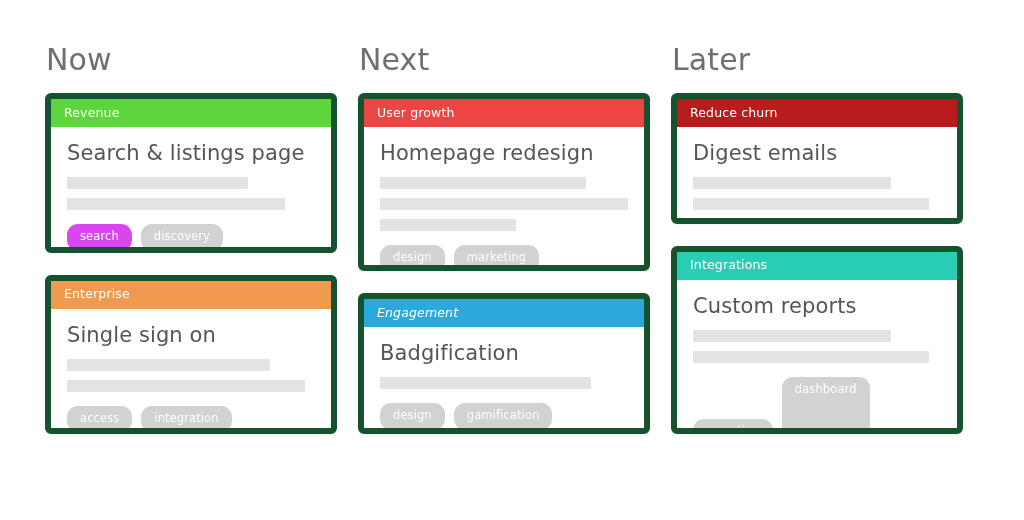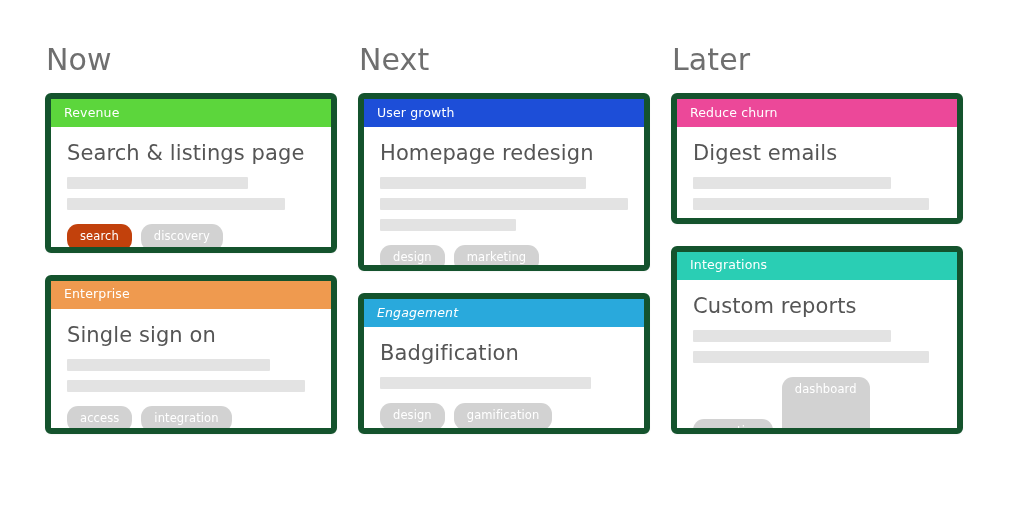--- a/index.html
+++ b/index.html
@@ -108,21 +108,21 @@
         <div class="card-header" style="background: rgb(92, 214, 60);">
           <span class="card-header-label">Revenue</span>
         </div>
         <div class="card-body">
           <div class="card-title">Search &amp; listings page</div>
           <div class="lines">
             <div class="line" style="width: 73%; background: rgb(227, 227, 227);"></div>
             <div class="line" style="width: 88%; background: rgb(227, 227, 227);"></div>
           </div>
           <div class="tags">
-            <span class="tag" style="background: #c2410c; color: rgb(255, 255, 255);">search</span>
+            <span class="tag" style="background: #d946ef; color: rgb(255, 255, 255);">search</span>
             <span class="tag" style="background: rgb(210, 210, 210); color: rgb(255, 255, 255);">discovery</span>
           </div>
         </div>
       </div>
       <div class="card">
         <div class="card-header" style="background: rgb(239, 154, 79);">
           <span class="card-header-label">Enterprise</span>
         </div>
         <div class="card-body">
           <div class="card-title">Single sign on</div>
@@ -133,21 +133,21 @@
           <div class="tags">
             <span class="tag" style="background: rgb(210, 210, 210); color: rgb(255, 255, 255);">access</span>
             <span class="tag" style="background: rgb(210, 210, 210); color: rgb(255, 255, 255);">integration</span>
           </div>
         </div>
       </div>
     </div>
     <div class="column">
       <div class="column-title">Next</div>
       <div class="card">
-        <div class="card-header" style="background: #1d4ed8;">
+        <div class="card-header" style="background: #ef4444;">
           <span class="card-header-label">User growth</span>
         </div>
         <div class="card-body">
           <div class="card-title">Homepage redesign</div>
           <div class="lines">
             <div class="line" style="width: 83%; background: rgb(227, 227, 227);"></div>
             <div class="line" style="width: 100%; background: rgb(227, 227, 227);"></div>
             <div class="line" style="width: 55%; background: rgb(227, 227, 227);"></div>
           </div>
           <div class="tags">
@@ -168,21 +168,21 @@
           <div class="tags">
             <span class="tag" style="background: rgb(210, 210, 210); color: rgb(255, 255, 255);">design</span>
             <span class="tag" style="background: rgb(210, 210, 210); color: rgb(255, 255, 255);">gamification</span>
           </div>
         </div>
       </div>
     </div>
     <div class="column">
       <div class="column-title">Later</div>
       <div class="card">
-        <div class="card-header" style="background: #ec4899;">
+        <div class="card-header" style="background: #b91c1c;">
           <span class="card-header-label">Reduce churn</span>
         </div>
         <div class="card-body">
           <div class="card-title">Digest emails</div>
           <div class="lines">
             <div class="line" style="width: 80%; background: rgb(227, 227, 227);"></div>
             <div class="line" style="width: 95%; background: rgb(227, 227, 227);"></div>
           </div>
         </div>
       </div>

